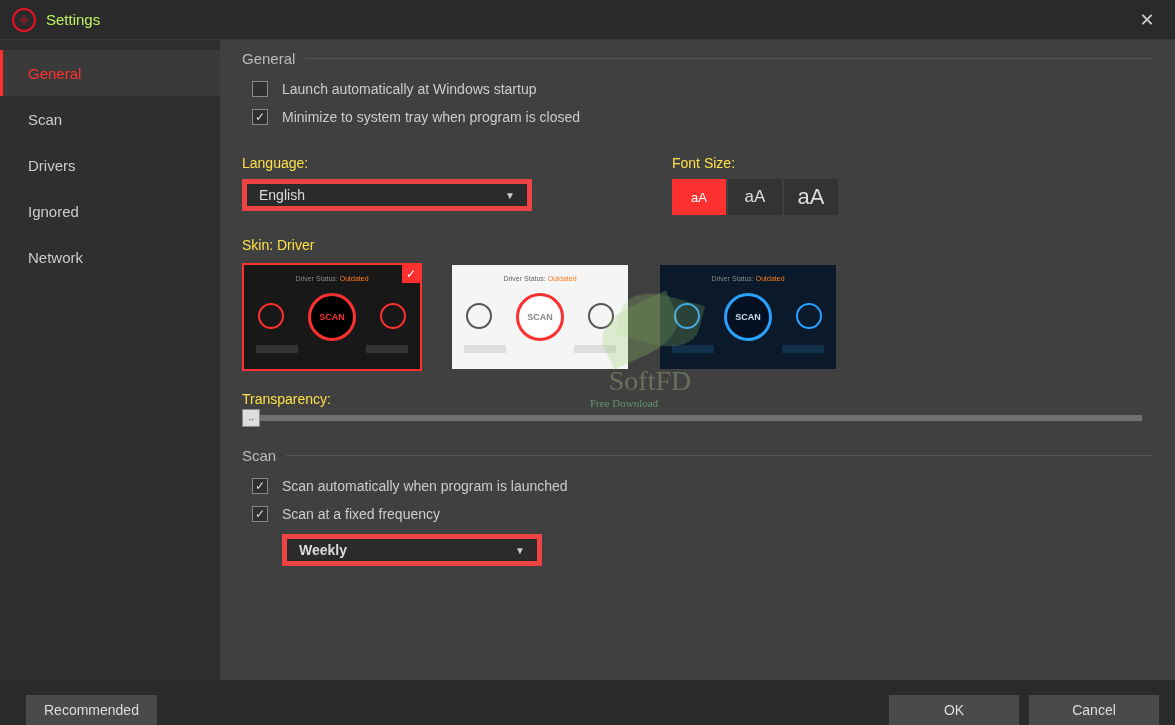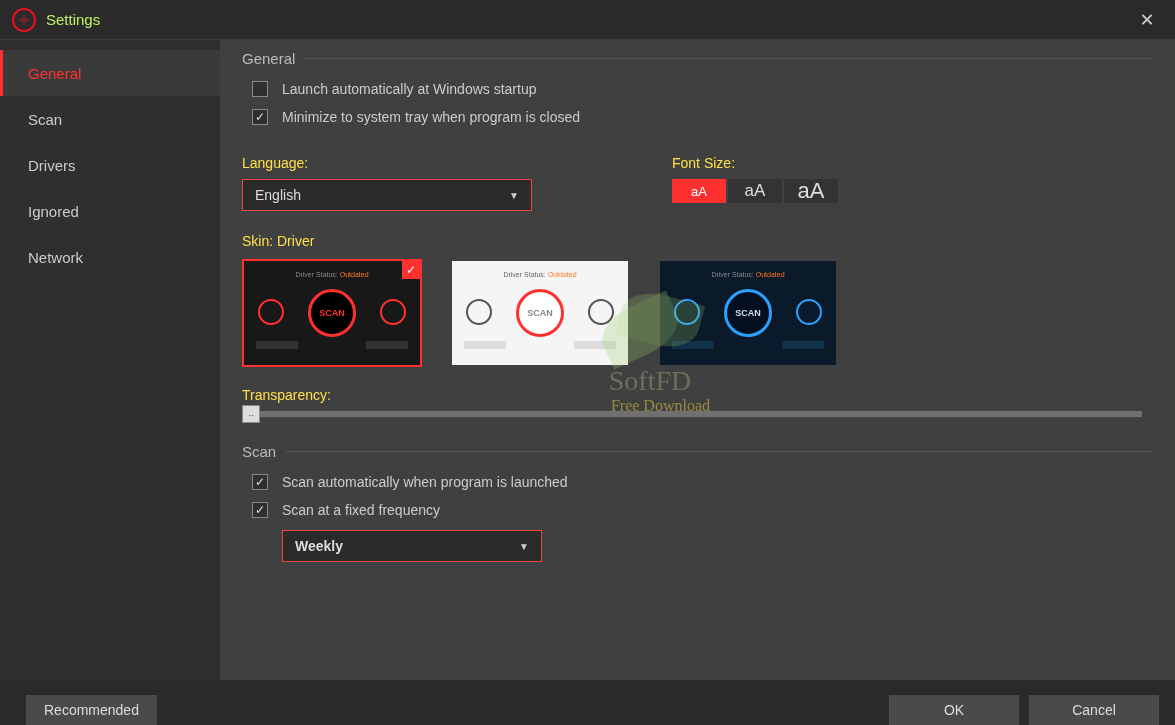--- a/index.html
+++ b/index.html
@@ -31,26 +31,26 @@
 .checkbox.checked::after { content: "✓"; }
 
 
 .field-label { color: #fde047; font-size: 14px; margin: 18px 0 8px 0; }
 
 
 .two-col { display: flex; gap: 140px; }
 .col { display: flex; flex-direction: column; }
 
 
-.select { width: 290px; height: 32px; background: #2b2b2b; border: 1px solid #ef4444; display: flex; align-items: center; padding: 0 12px; font-size: 14px; color: #ddd; position: relative; }
+.select { width: 290px; height: 32px; background: #2b2b2b; border: 5px solid #ef4444; display: flex; align-items: center; padding: 0 12px; font-size: 14px; color: #ddd; position: relative; }
 .select .caret { margin-left: auto; font-size: 10px; color: #ccc; }
 
 
 .font-row { display: flex; }
-.font-btn { width: 54px; height: 24px; background: #333; color: #ddd; display: flex; align-items: center; justify-content: center; cursor: pointer; border: none; margin-right: 2px; }
+.font-btn { width: 54px; height: 36px; background: #333; color: #ddd; display: flex; align-items: center; justify-content: center; cursor: pointer; border: none; margin-right: 2px; }
 .font-btn.active { background: #ff3030; color: #fff; }
 .font-btn.s { font-size: 13px; }
 .font-btn.m { font-size: 17px; }
 .font-btn.l { font-size: 22px; }
 
 
 .skin-row { display: flex; gap: 28px; margin-top: 10px; }
 .skin-thumb { width: 180px; height: 108px; border: 2px solid transparent; position: relative; cursor: pointer; }
 .skin-thumb.selected { border-color: #ff3030; }
 .skin-thumb.selected::after { content: "✓"; position: absolute; top: 0; right: 0; width: 18px; height: 18px; background: #ff3030; color: #fff; font-size: 12px; display: flex; align-items: center; justify-content: center; }
@@ -90,21 +90,21 @@
 .footer .spacer { flex: 1; }
 .footer .btn { margin-left: 10px; }
 
 
 .watermark { position: absolute; left: 370px; top: 255px; pointer-events: none; opacity: 0.45; }
 .watermark .leaf { width: 120px; height: 90px; position: relative; }
 .watermark .leaf::before, .watermark .leaf::after { content: ""; position: absolute; width: 80px; height: 50px; background: #9acd6a; border-radius: 50% 0; }
 .watermark .leaf::before { transform: rotate(-25deg); left: 10px; top: 10px; opacity: .6; }
 .watermark .leaf::after  { transform: rotate(15deg); left: 30px; top: 0; opacity: .5; }
 .watermark .txt { font-family: Georgia, serif; font-size: 28px; color: #9aa97a; text-align: center; margin-top: -20px; }
-.watermark .sub { font-family: cursive; font-size: 16px; color: #fde047; text-align: right; }
+.watermark .sub { font-family: cursive; font-size: 11px; color: #86efac; text-align: left; }
 </style>
 </head>
 <body>
 
 <div class="titlebar">
   <div class="app-icon">
     <svg viewBox="0 0 24 24">
         <circle cx="12" cy="12" r="4" fill="none" stroke="#e81123" stroke-width="2"></circle>
         <path d="M12 2v3M12 19v3M2 12h3M19 12h3" stroke="#e81123" stroke-width="2"></path>
       </svg>

